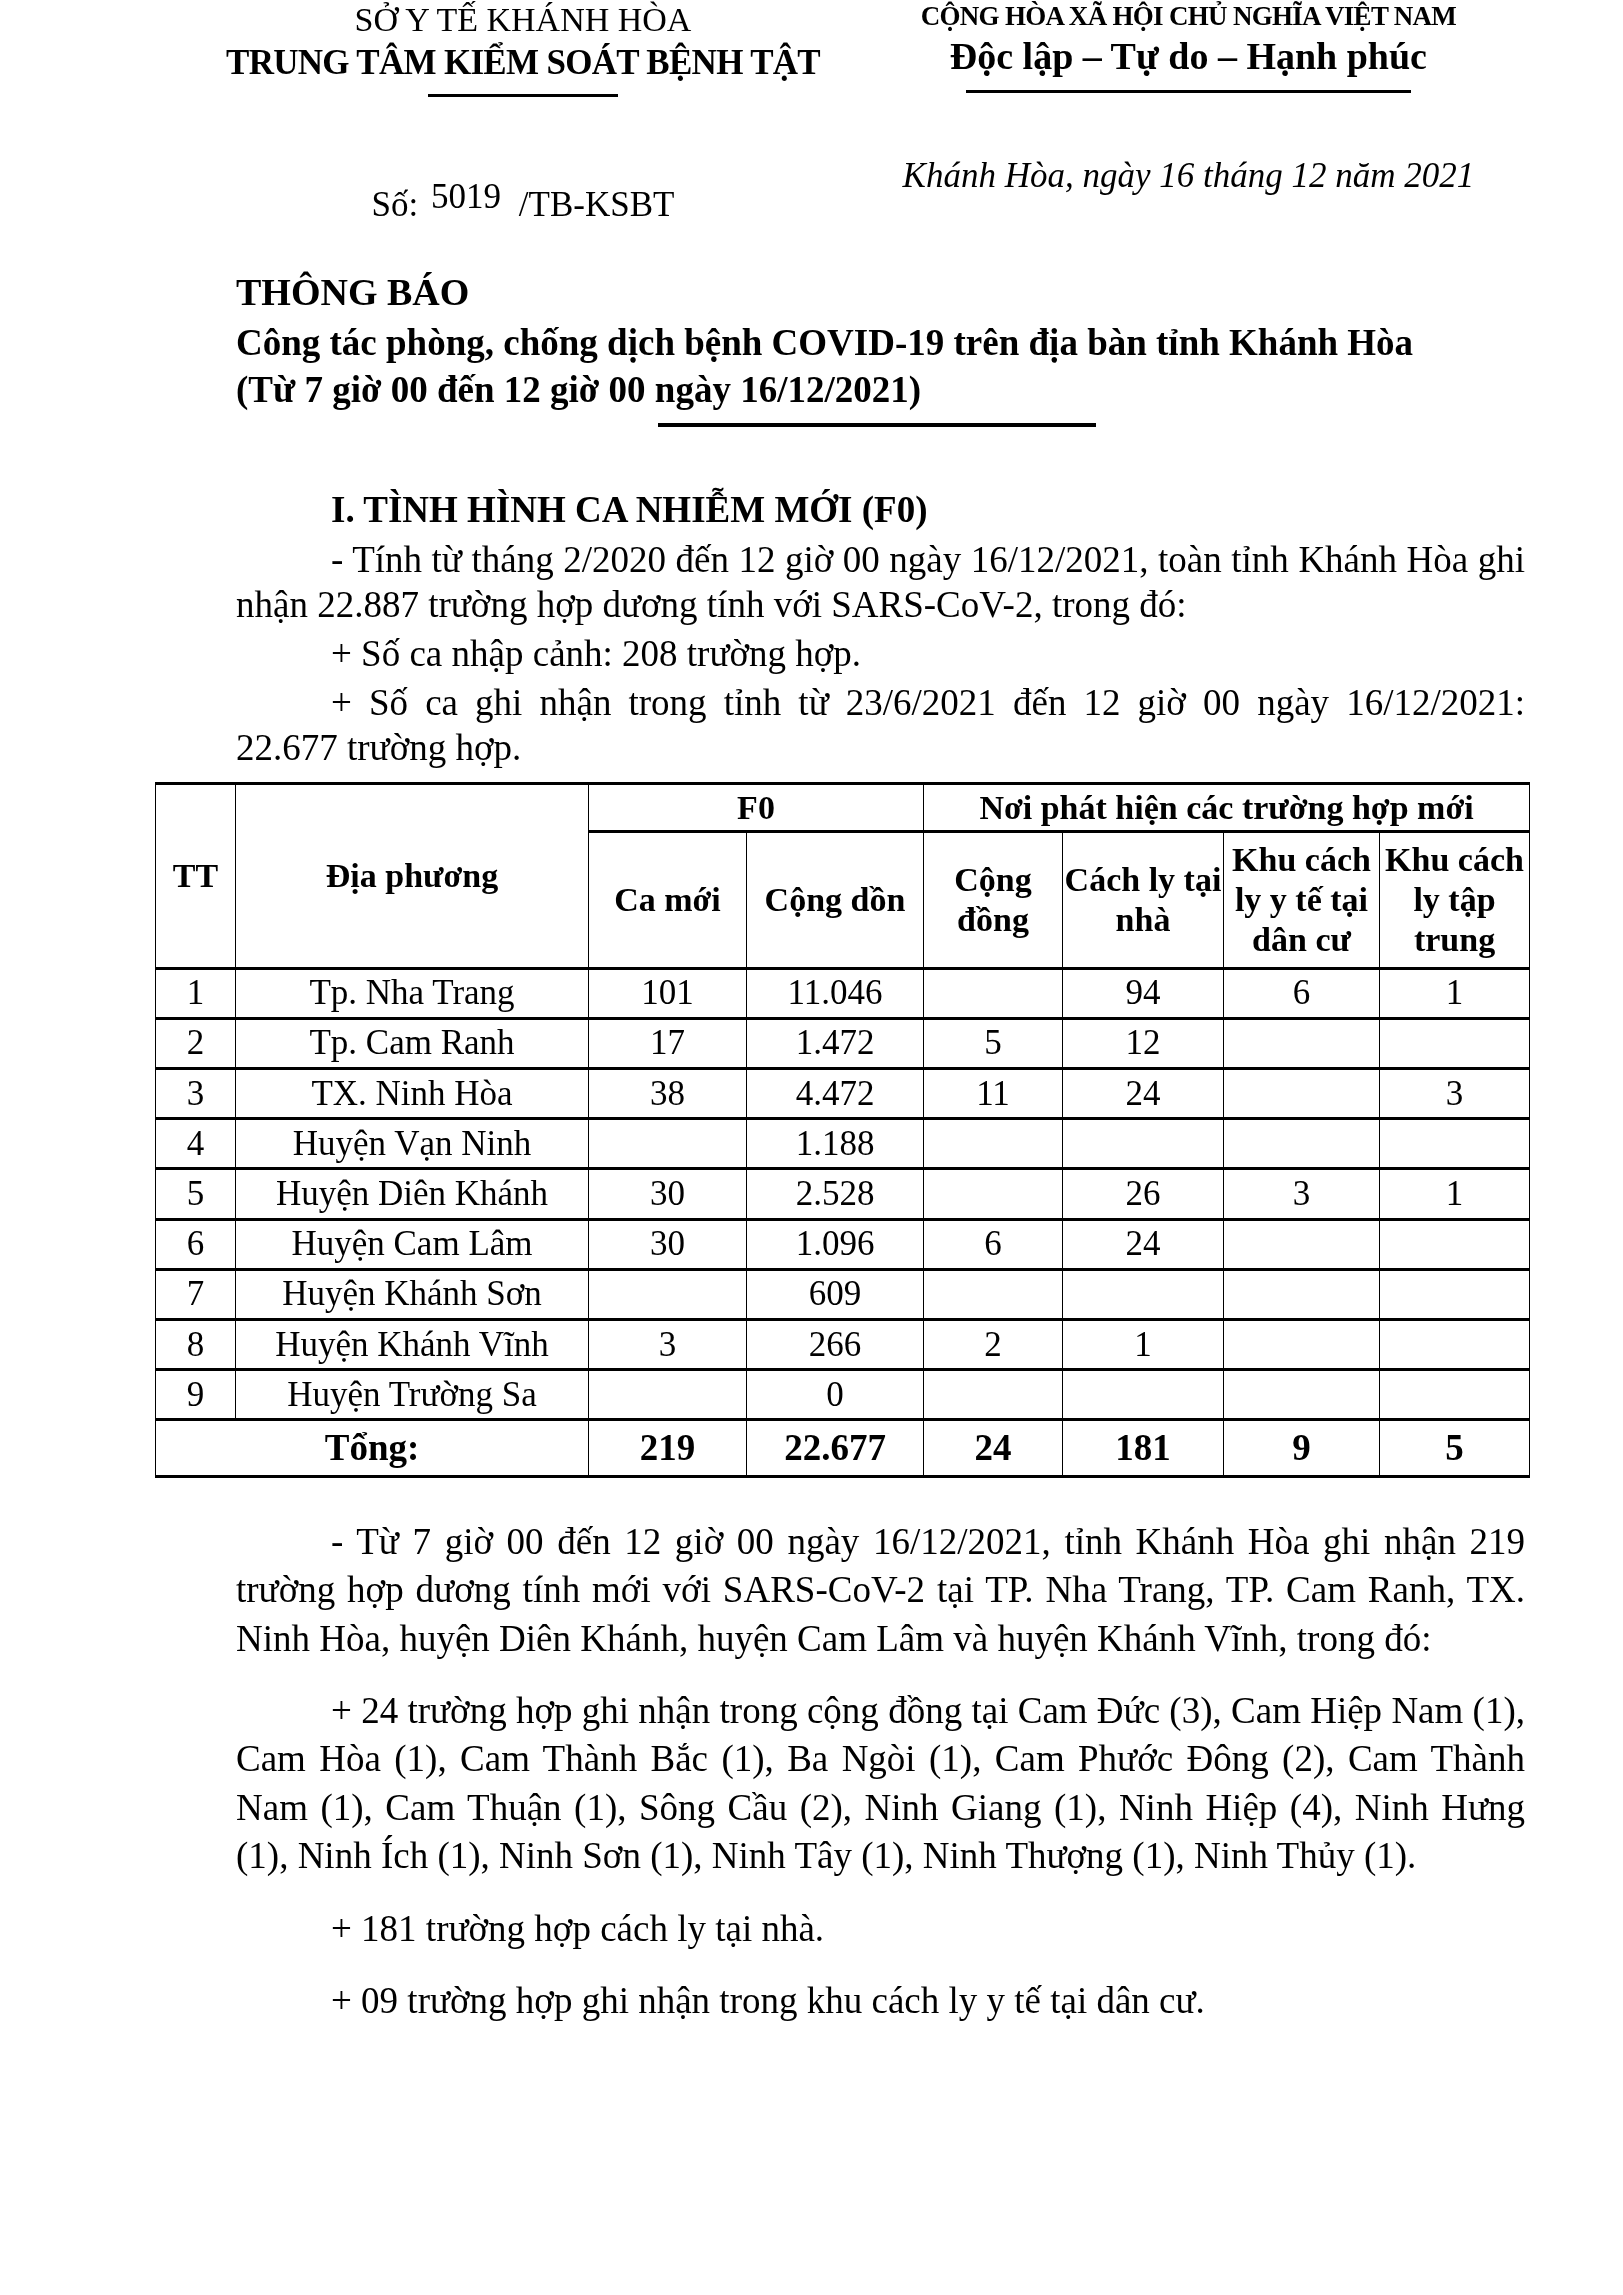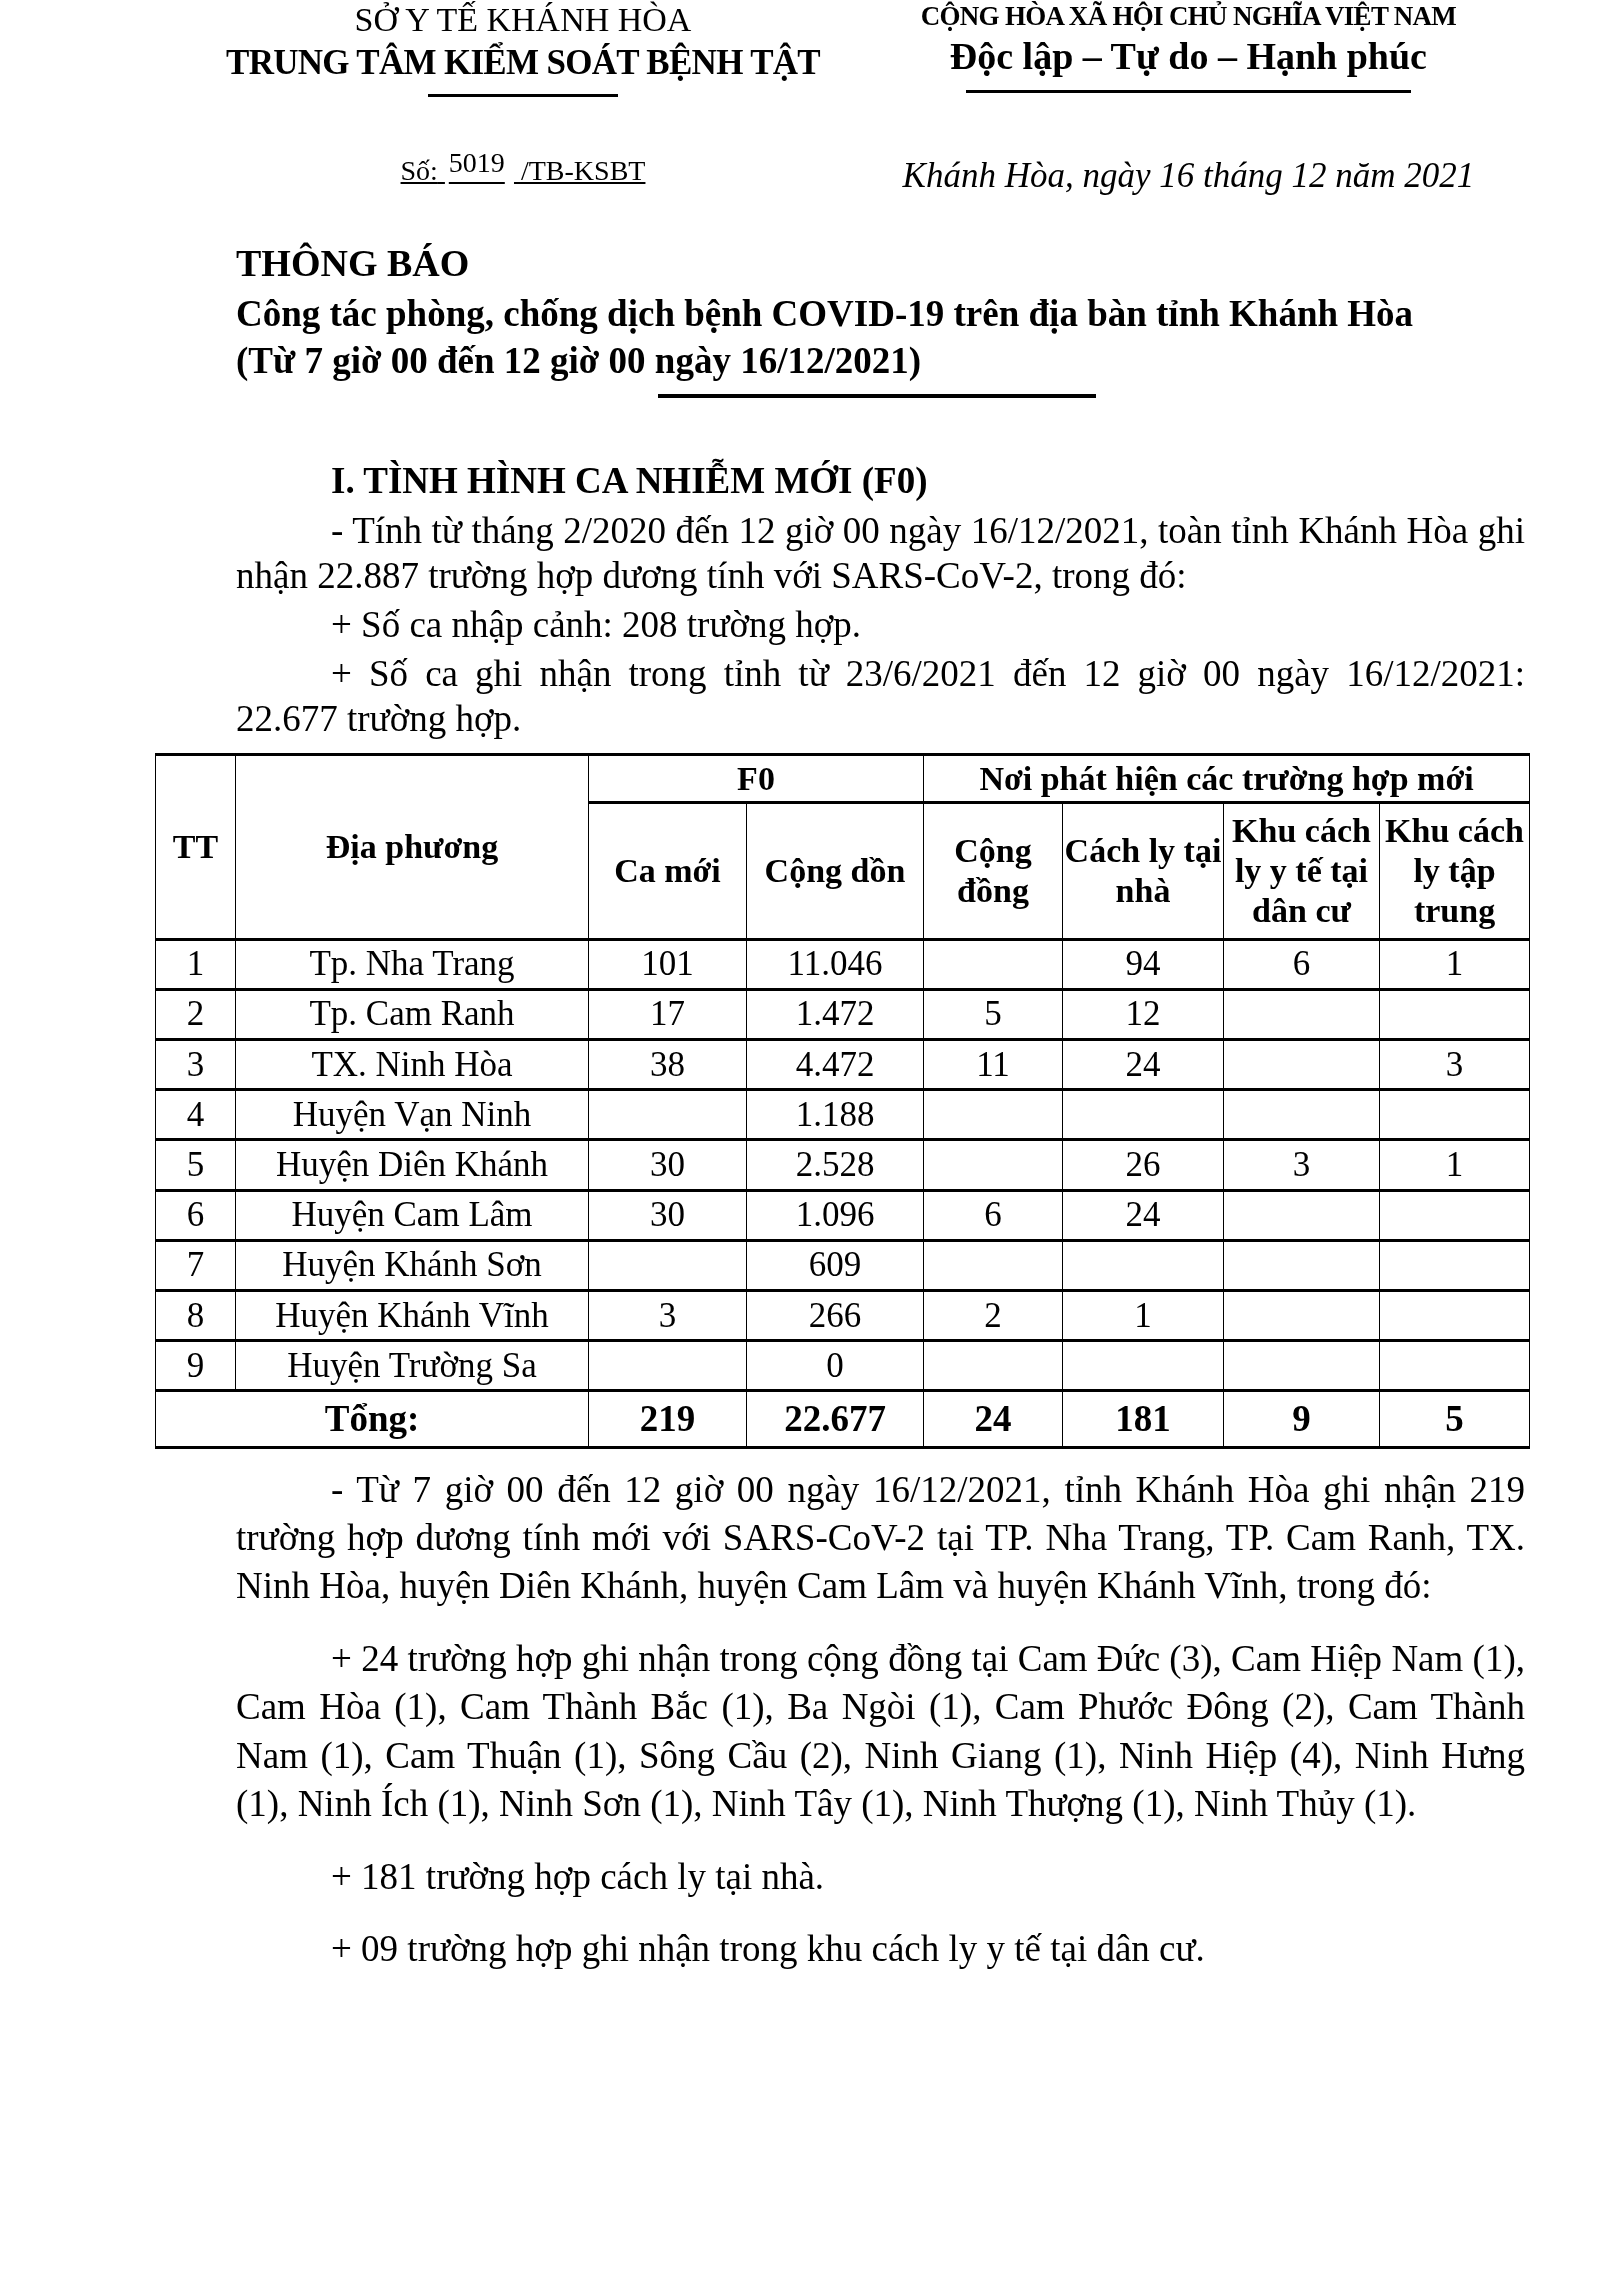--- a/index.html
+++ b/index.html
@@ -17,21 +17,21 @@
   .header { display: flex; align-items: flex-start; }
   .header-left  { width: 602px;  margin-left: 222px; text-align: center; }
   .header-right { width: 700px; margin-left: 14.4px;  text-align: center; }
   .hl-line1 { font-size: 34px; line-height: 1.2; white-space: nowrap; }
   .hl-line2 { font-size: 35px; font-weight: bold; line-height: 1.25; white-space: nowrap; letter-spacing: -0.7px; }
   .hr-line1 { font-size: 27px; font-weight: bold; line-height: 1.2; white-space: nowrap; letter-spacing: -0.7px; }
   .hr-line2 { font-size: 38px; font-weight: bold; line-height: 1.3; white-space: nowrap; }
   .rule { background: #000; height: 3.3px; }
   .rule-left  { width: 190px; margin: 9.2px auto 0 auto; }
   .rule-right { width: 445px; margin: 7.9px auto 0 auto; }
-  .so-line   { margin-top: 58px; font-size: 28px; white-space: nowrap; text-decoration: underline; }
+  .so-line   { margin-top: 88px; font-size: 35px; white-space: nowrap; }
   .so-number { position: relative; top: -7.9px; padding: 0 9.2px 0 3.9px; }
   .date-line { margin-top: 63px; font-size: 35px; font-style: italic; white-space: nowrap; }
   
   .title-block { width: 1282px; margin: 44px 0 0 236px; text-align: left; }
   .title-1 { font-size: 38px; font-weight: bold; line-height: 1.25; }
   .title-2 { font-size: 37px; font-weight: bold; line-height: 1.25; margin-top: 3.9px; }
   .title-3 { font-size: 37px; font-weight: bold; line-height: 1.25; }
   .rule-title { width: 438px; margin: 10.5px auto 0 auto; }
   
   .section-heading {
@@ -224,19 +224,19 @@
         <td>219</td>
         <td>22.677</td>
         <td>24</td>
         <td>181</td>
         <td>9</td>
         <td>5</td>
       </tr>
     </tfoot>
   </table>
 
-  <div class="para para-after" style="margin-top:17px">- Từ 7 giờ 00 đến 12 giờ 00 ngày 16/12/2021, tỉnh Khánh Hòa ghi nhận 219 trường hợp dương tính mới với SARS-CoV-2 tại TP. Nha Trang, TP. Cam Ranh, TX. Ninh Hòa, huyện Diên Khánh, huyện Cam Lâm và huyện Khánh Vĩnh, trong đó:</div>
+  <div class="para para-after" style="margin-top:40px">- Từ 7 giờ 00 đến 12 giờ 00 ngày 16/12/2021, tỉnh Khánh Hòa ghi nhận 219 trường hợp dương tính mới với SARS-CoV-2 tại TP. Nha Trang, TP. Cam Ranh, TX. Ninh Hòa, huyện Diên Khánh, huyện Cam Lâm và huyện Khánh Vĩnh, trong đó:</div>
   <div class="para para-after">+ 24 trường hợp ghi nhận trong cộng đồng tại Cam Đức (3), Cam Hiệp Nam (1), Cam Hòa (1), Cam Thành Bắc (1), Ba Ngòi (1), Cam Phước Đông (2), Cam Thành Nam (1), Cam Thuận (1), Sông Cầu (2), Ninh Giang (1), Ninh Hiệp (4), Ninh Hưng (1), Ninh Ích (1), Ninh Sơn (1), Ninh Tây (1), Ninh Thượng (1), Ninh Thủy (1).</div>
   <div class="para para-after">+ 181 trường hợp cách ly tại nhà.</div>
   <div class="para para-after">+ 09 trường hợp ghi nhận trong khu cách ly y tế tại dân cư.</div>
 
 </div>
 
 
 </body></html>

